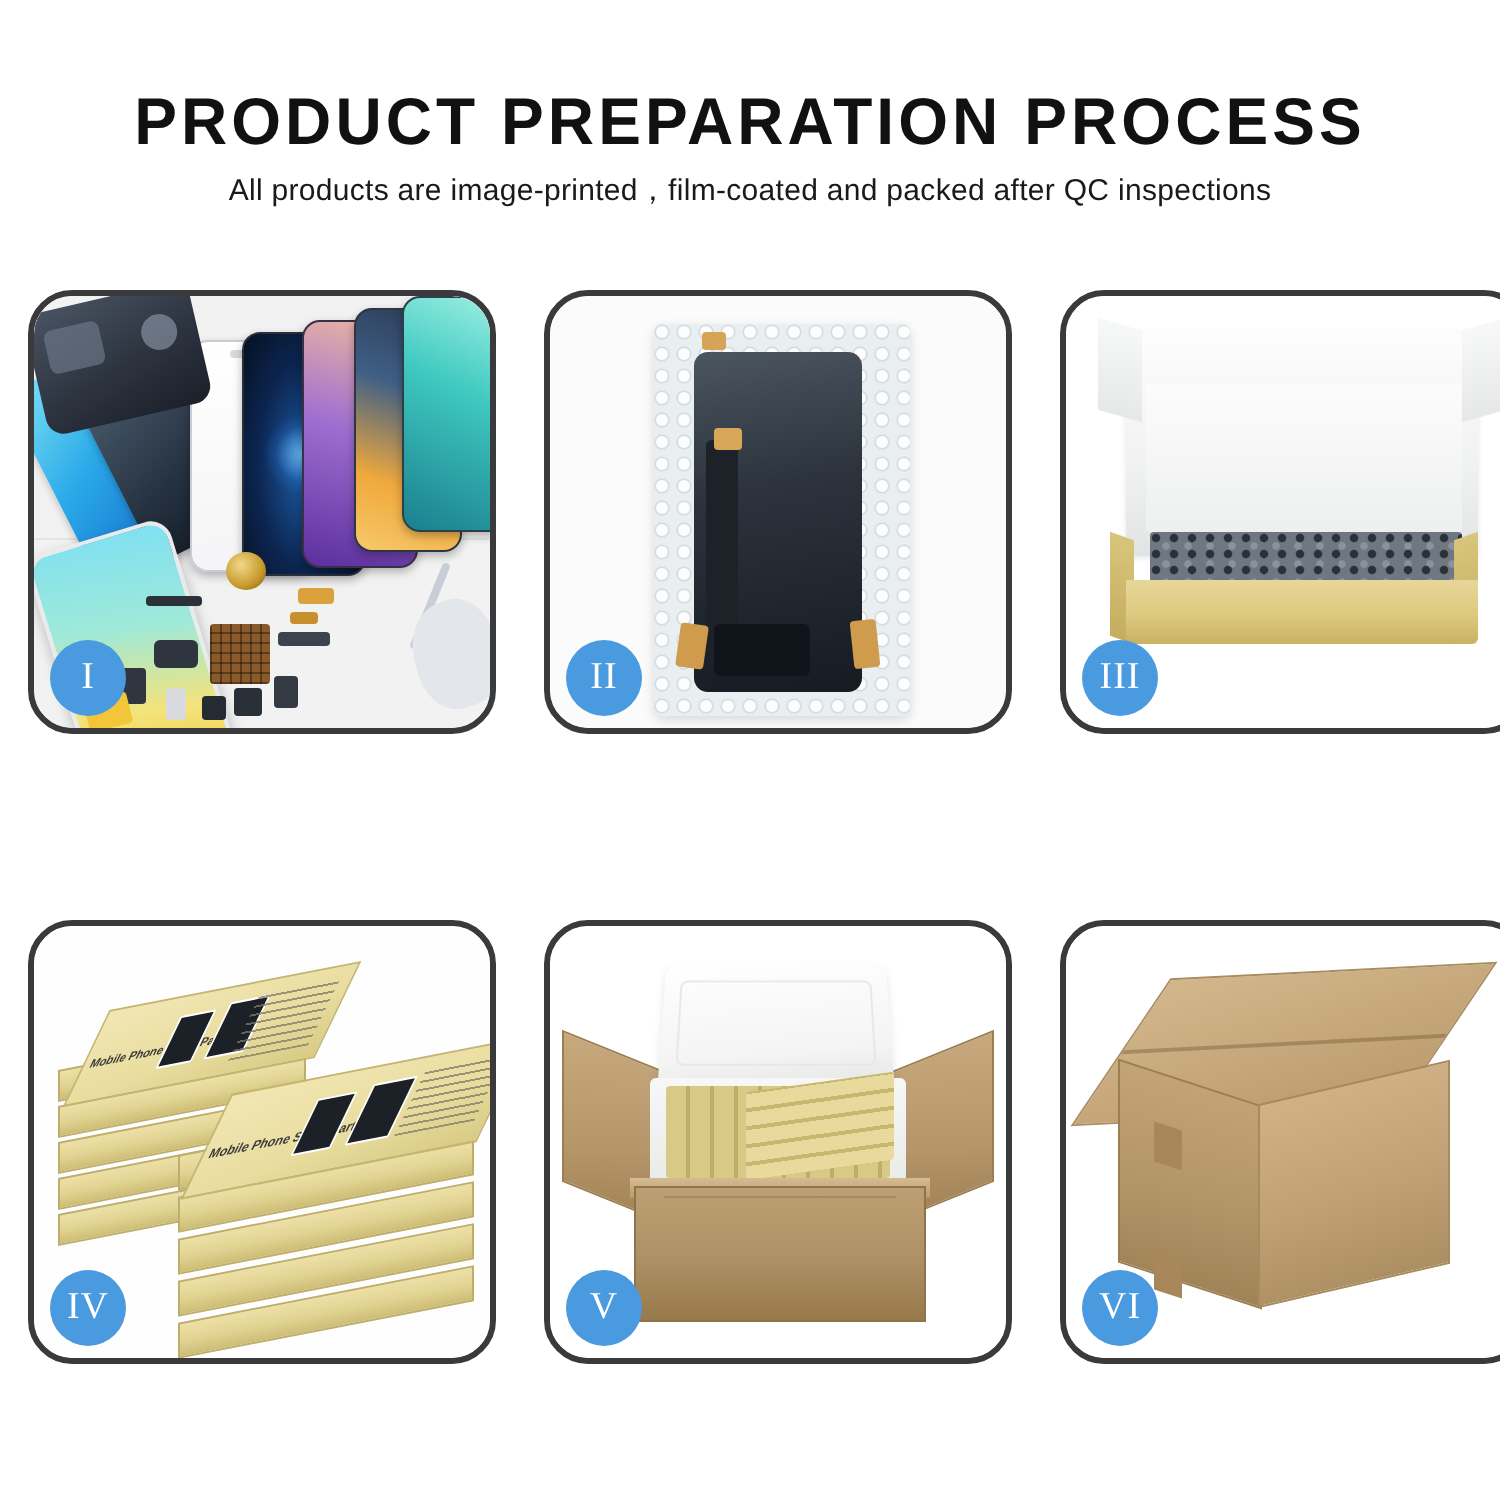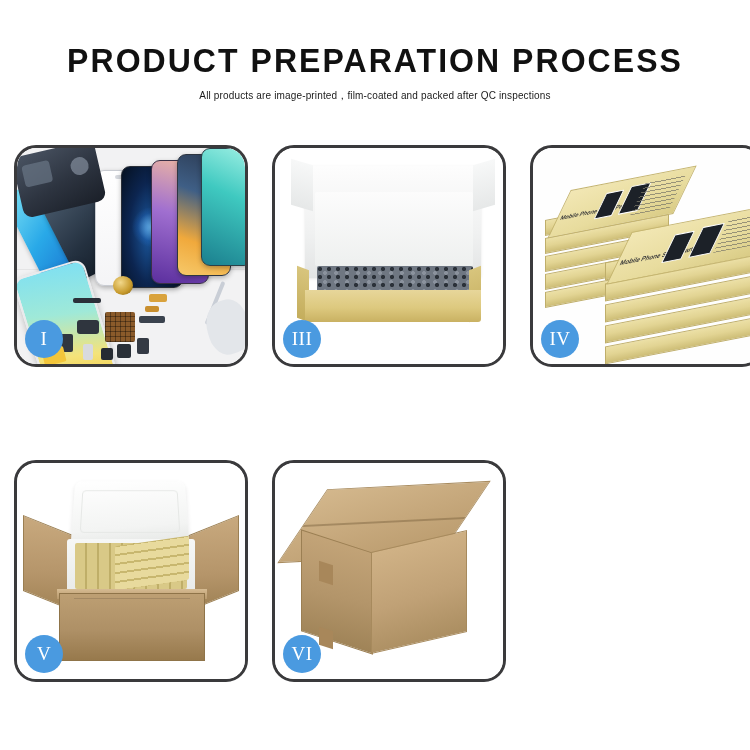--- a/index.html
+++ b/index.html
@@ -27,21 +27,21 @@
     letter-spacing: 2.1px;
     color: #111111;
     line-height: 38px;
     white-space: nowrap;
     transform: scaleX(0.97);
   }
 
   .subtitle {
     margin-top: 7px;
     font-family: "Liberation Sans", sans-serif;
-    font-size: 10px;
+    font-size: 15px;
     font-weight: 400;
     letter-spacing: 0.15px;
     color: #1a1a1a;
     line-height: 18px;
     white-space: nowrap;
   }
 
   
   .grid {
     position: absolute;
@@ -467,20 +467,35 @@
       <div class="cmp c10"></div>
       <div class="cmp c11"></div>
       <div class="cmp c12"></div>
       <div class="cmp c13"></div>
       <div class="tweezer"></div>
       <div class="hand"></div>
     </div>
     <div class="badge">I</div>
   </div>
 
+  <div class="panel">
+    <div class="photo">
+      <div class="p2-bg"></div>
+      <div class="bubble-wrap">
+        <div class="lcd"></div>
+        <div class="lcd-flex"></div>
+        <div class="lcd-conn"></div>
+        <div class="lcd-tape1"></div>
+        <div class="lcd-tape2"></div>
+        <div class="lcd-tape3"></div>
+        <div class="lcd-tape4"></div>
+      </div>
+    </div>
+    <div class="badge">II</div>
+  </div>
 
   <div class="panel">
     <div class="photo">
       <div class="p3-bg"></div>
       <div class="box3-lid"></div>
       <div class="box3-foam"></div>
       <div class="box3-parts"></div>
       <div class="box3-left"></div>
       <div class="box3-right"></div>
       <div class="box3-front"></div>

